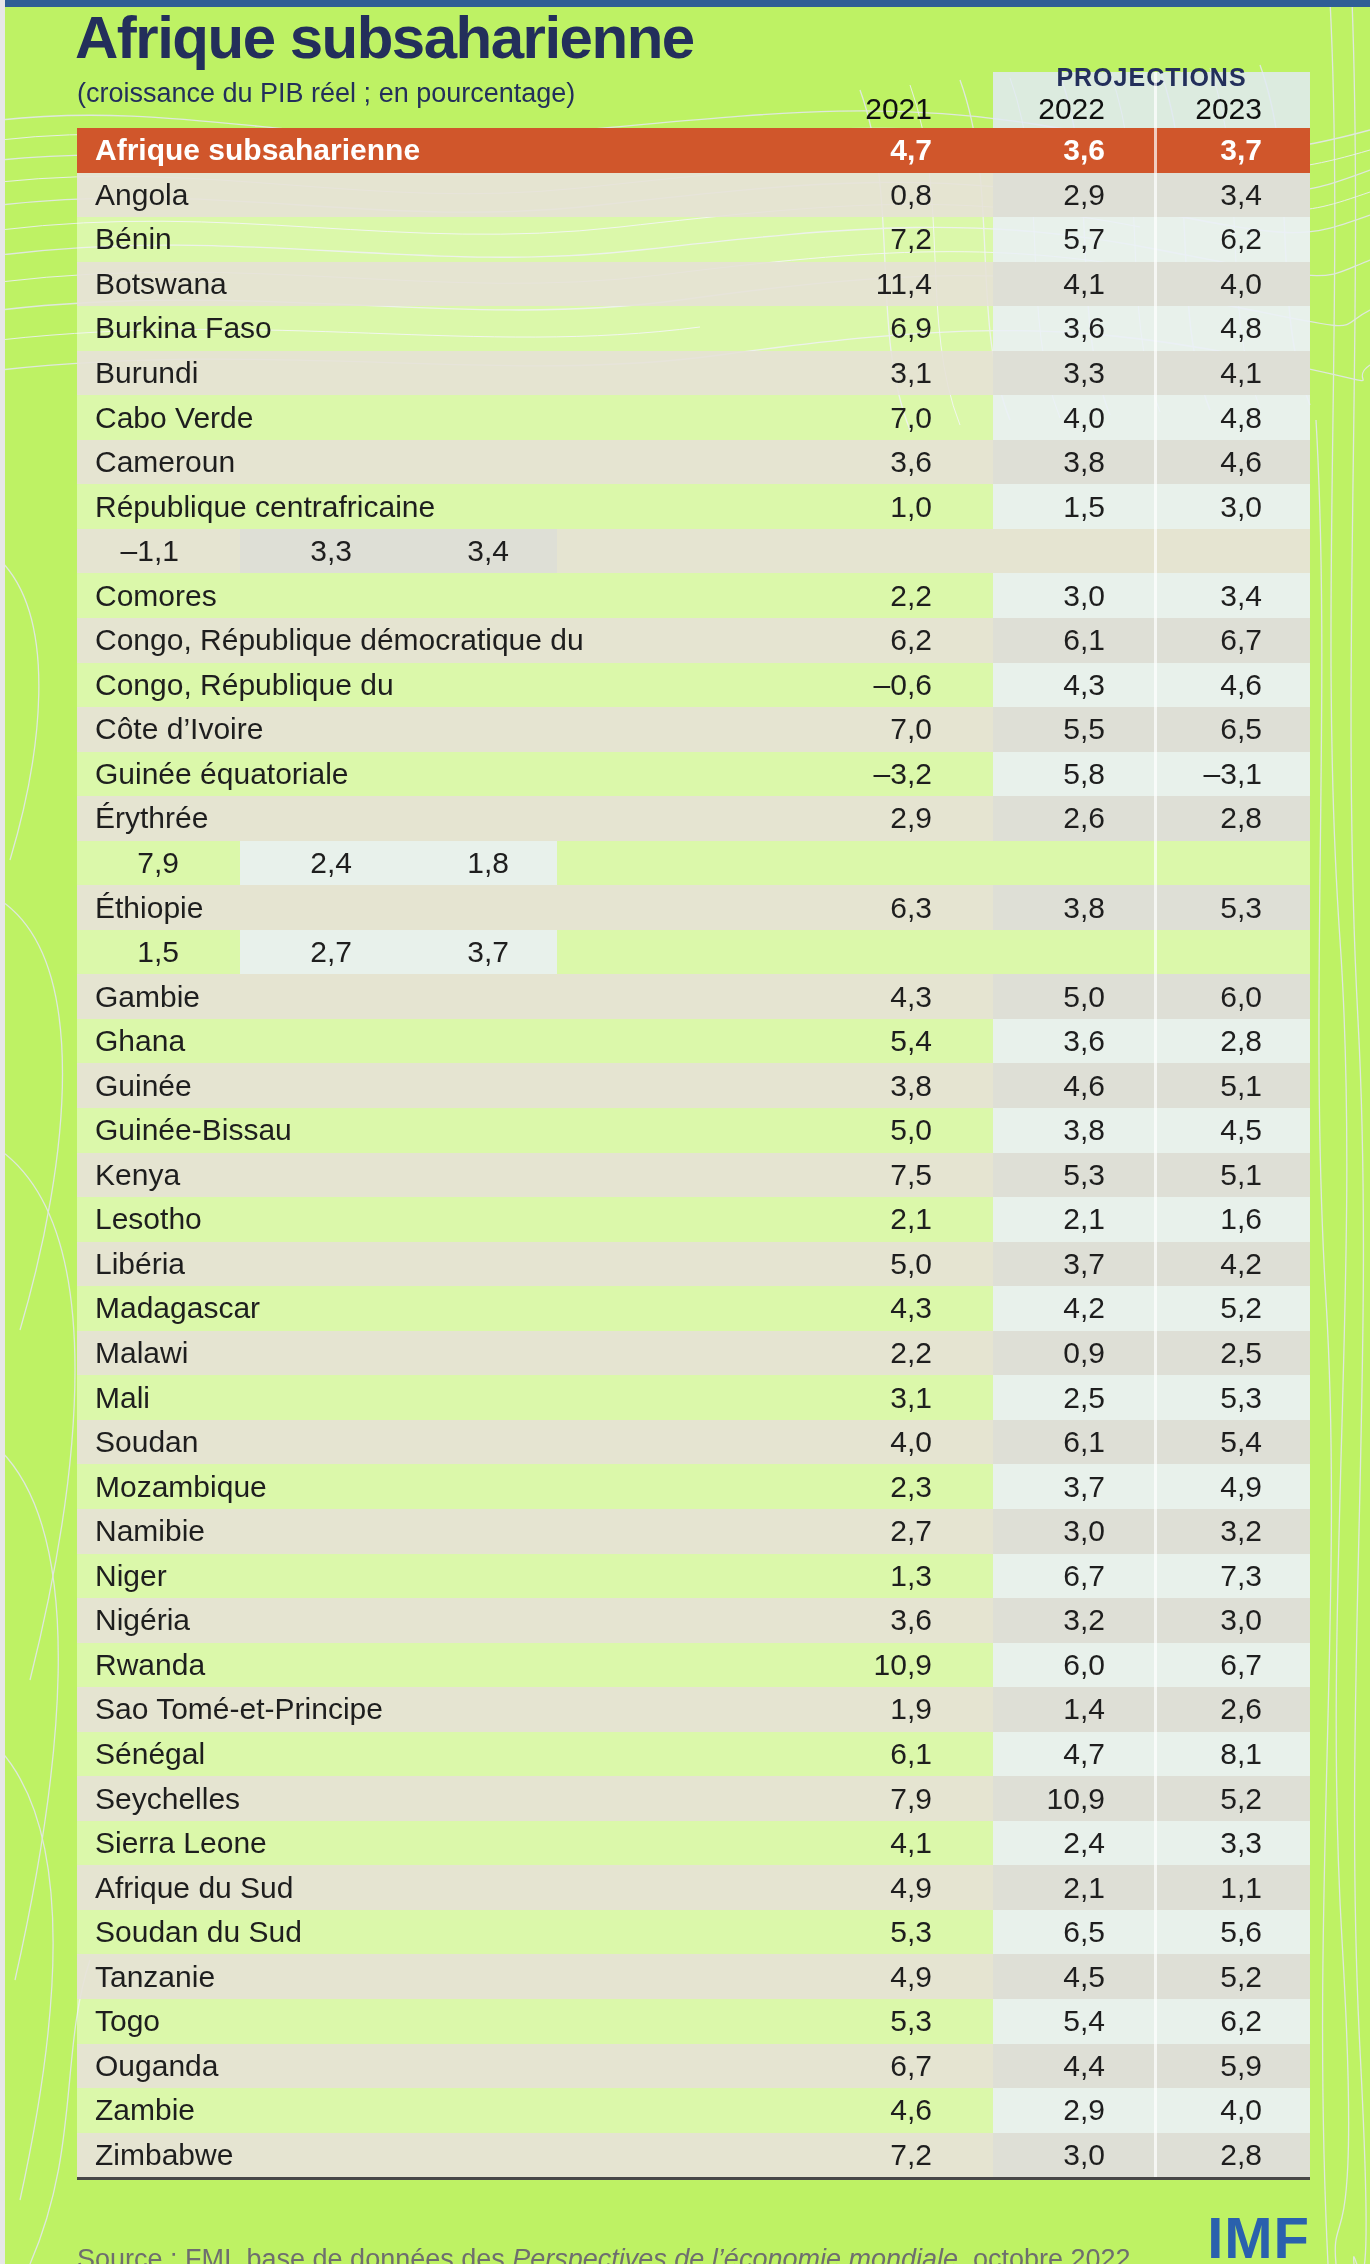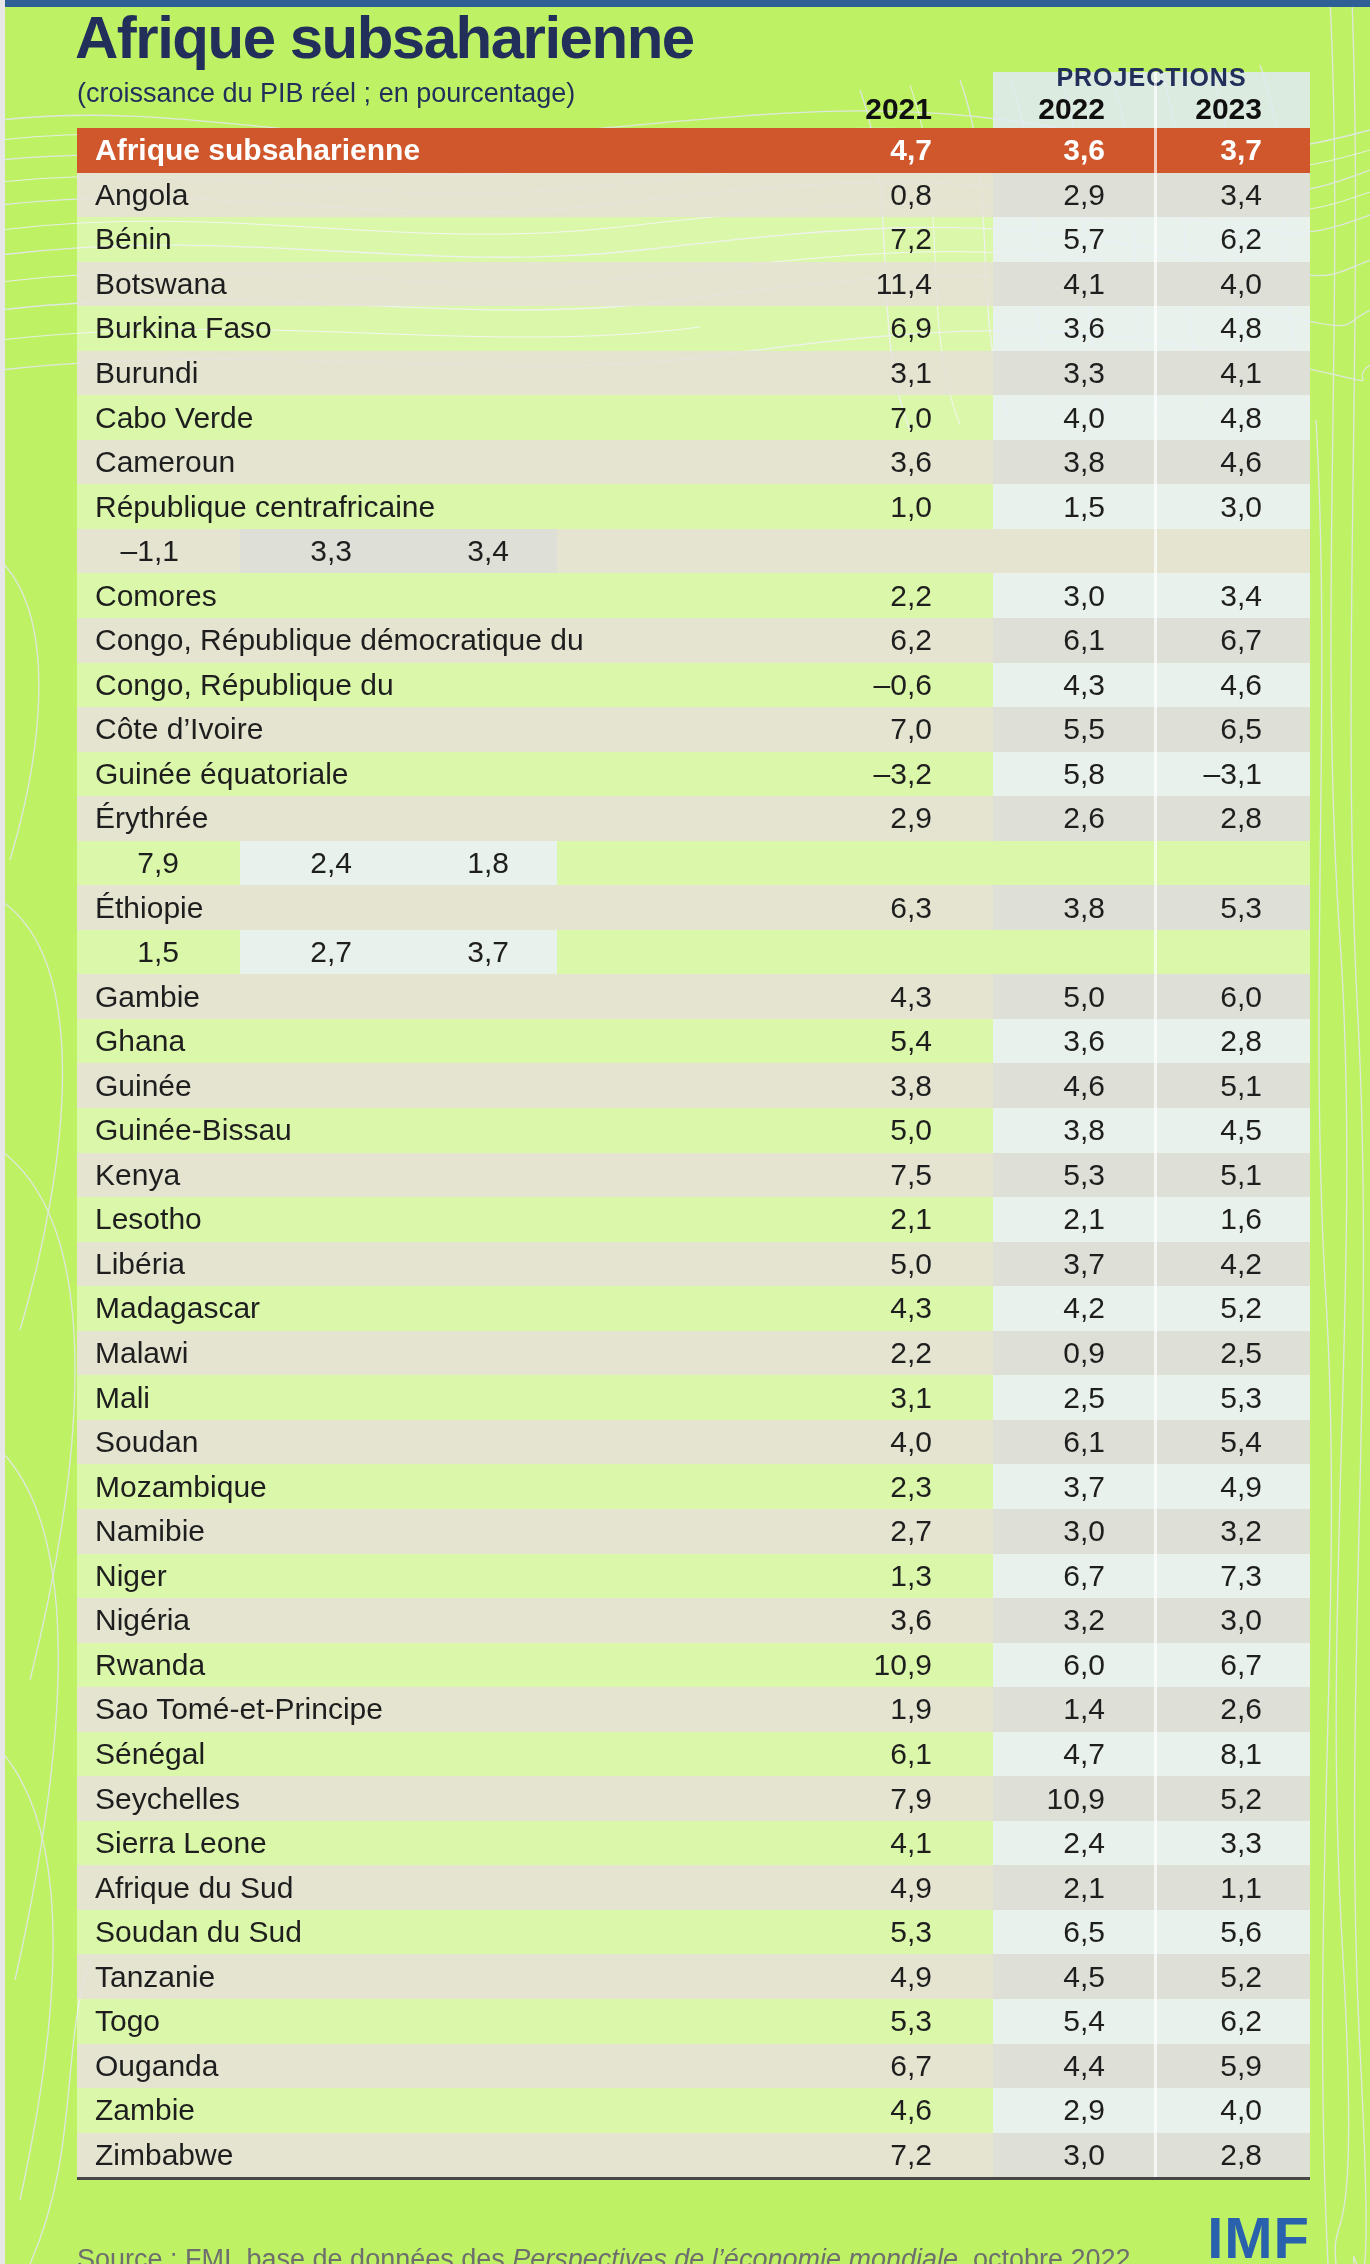--- a/index.html
+++ b/index.html
@@ -13,21 +13,21 @@
 
   
   .title{position:absolute;left:75px;top:8px;font-size:60px;line-height:1;font-weight:800;
          letter-spacing:-1.5px;color:var(--navy,#232f5b);z-index:3;}
   .subtitle{position:absolute;left:77px;top:78px;font-size:27px;color:var(--navy,#232f5b);z-index:3;}
   .projections{position:absolute;left:993px;top:51px;width:317px;text-align:center;
                font-size:25px;font-weight:700;letter-spacing:1px;color:var(--navy,#232f5b);z-index:3;margin-top:12px;}
   .band-header{position:absolute;left:993px;top:72px;width:317px;height:56px;
                background:rgba(226,234,244,0.85);z-index:1;}
   .col-headers{position:absolute;left:77px;top:92px;width:1233px;height:32px;z-index:3;}
-  .col-headers span{position:absolute;top:0;font-size:30px;font-weight:700;color:#101010;margin-left:8px;}
+  .col-headers span{position:absolute;top:0;font-size:30px;font-weight:400;color:#101010;margin-left:8px;}
   .y1{right:378px;} .y2{right:205px;} .y3{right:48px;}
 
   
   .table{position:absolute;left:77px;top:128px;width:1233px;z-index:2;}
   .row{display:flex;height:44.55px;align-items:stretch;}
   .cell{display:flex;align-items:center;box-sizing:border-box;font-size:30px;color:#1e1e1e;}
   .cell.name{flex:1;padding-left:18px;}
   .cell.c1{width:163px;justify-content:flex-end;padding-right:61px;}
   .cell.c2{width:163px;justify-content:flex-end;padding-right:51px;}
   .cell.c3{width:154px;justify-content:flex-end;padding-right:48px;}

